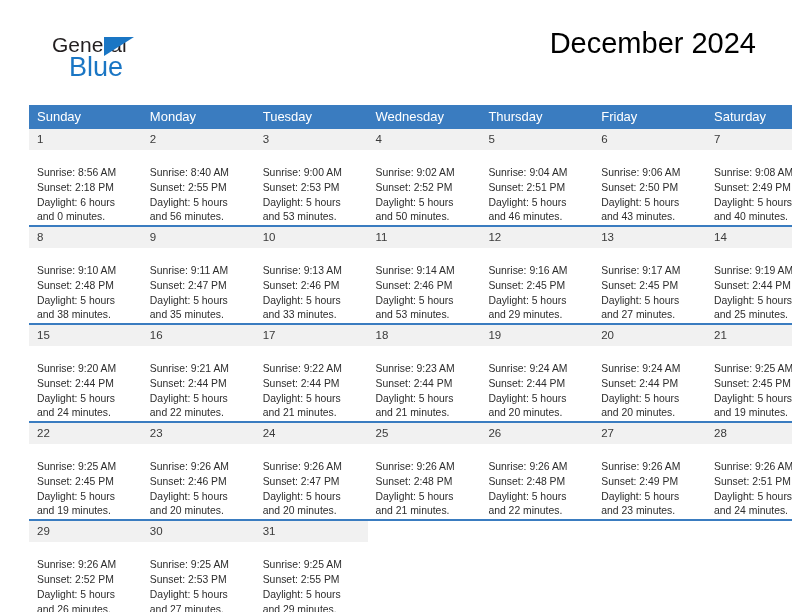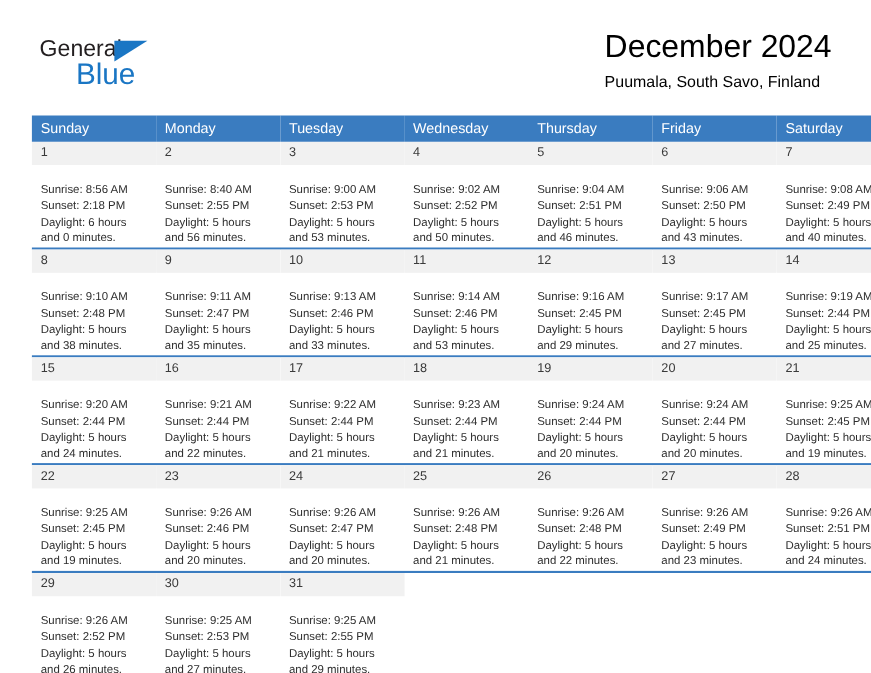--- a/index.html
+++ b/index.html
@@ -35,21 +35,21 @@
   }
 
   .logo {
     position: relative;
     width: 120px;
     height: 56px;
     margin-top: 6px;
   }
   .logo-general {
     position: absolute;
-    left: 0;
+    left: 16px;
     top: 0;
     font-size: 21px;
     letter-spacing: 0px;
     color: #231f20;
     line-height: 1;
   }
   .logo-tri {
     position: absolute;
     left: 68px;
     top: 3px;
@@ -149,21 +149,20 @@
   <div class="topbar">
 
     <div class="logo">
       <span class="logo-general">General</span>
       <span class="logo-tri"></span>
       <span class="logo-blue">Blue</span>
     </div>
 
     <div class="titleblock">
       <div class="cal-title">December 2024</div>
-      <div class="cal-sub">Puumala, South Savo, Finland</div>
     </div>
 
   </div>
 
   <div class="calendar">
     <table class="cal">
       <thead>
         <tr id="hdr-row">
             <th>Sunday</th>
             <th>Monday</th>

